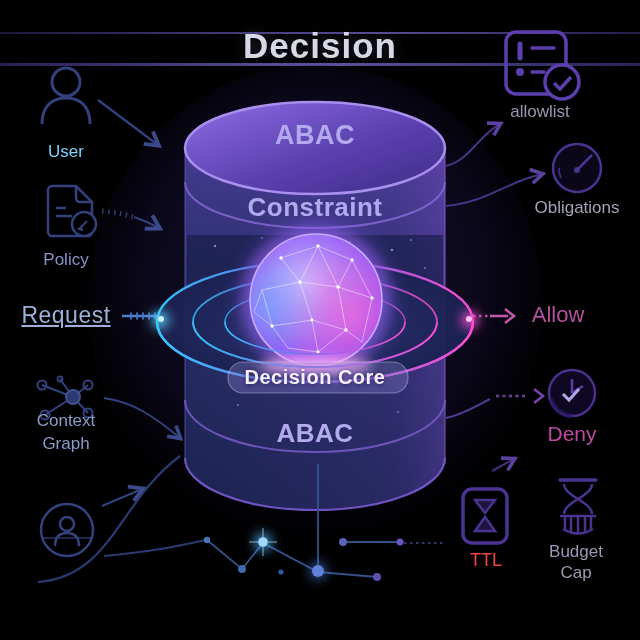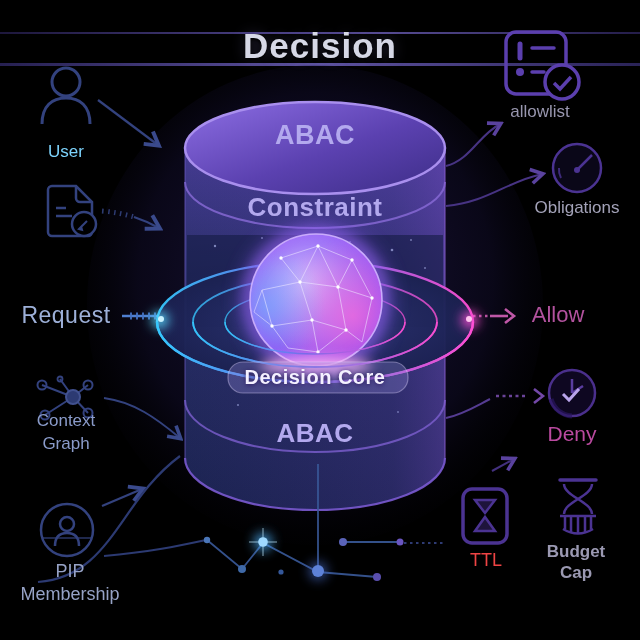--- a/index.html
+++ b/index.html
@@ -8,29 +8,29 @@
   .art{position:absolute;left:0;top:0;}
   .rule{position:absolute;left:0;width:100%;}
   .rule-top{top:32px;height:2px;background:linear-gradient(90deg,#1d173c,#4b4186 45%,#564b92 60%,#241d4a);}
   .rule-bottom{top:63px;height:3px;background:linear-gradient(90deg,#262051,#5d52a0 50%,#2a2357);}
   .title{position:absolute;left:0;top:26px;width:100%;text-align:center;z-index:6;
          font-size:35px;font-weight:bold;letter-spacing:1px;color:#d6d8e6;
          text-shadow:0 2px 3px rgba(0,0,0,.85),0 0 14px rgba(160,150,230,.25);}
   .lbl{position:absolute;text-align:center;z-index:6;}
   .user-label{left:24px;top:130px;width:84px;font-size:17px;color:#7dd3fc;margin-top:12px;}
   .policy-label{left:16px;top:250px;width:100px;font-size:17px;color:#8493c6;}
-  .request-label{left:4px;top:302px;width:124px;font-size:23px;color:#9db0d8;letter-spacing:.5px;}
+  .request-label{left:4px;top:302px;width:124px;font-size:23px;color:#9db0d8;letter-spacing:.5px;text-decoration:underline;}
   .context-label{left:4px;top:409px;width:124px;font-size:17px;line-height:23px;color:#8a9bca;}
   .pip-label{left:0;top:560px;width:140px;font-size:18px;line-height:23px;color:#96a2c6;}
   .allowlist-label{left:488px;top:102px;width:104px;font-size:17px;color:#9896ae;}
   .obligations-label{left:515px;top:198px;width:124px;font-size:17px;color:#a3a2b8;}
   .allow-label{left:516px;top:302px;width:84px;font-size:22px;color:#b2529e;}
   .deny-label{left:530px;top:422px;width:84px;font-size:21px;color:#bb4aa0;}
   .ttl-label{left:444px;top:550px;width:84px;font-size:18px;color:#ef4444;}
-  .budget-label{left:524px;top:541px;width:104px;font-size:17px;line-height:21px;color:#9b99b2;font-weight:bold;}
+  .budget-label{left:524px;top:541px;width:104px;font-size:17px;line-height:21px;color:#9b99b2;}
   .cyl-lbl{position:absolute;left:185px;width:260px;text-align:center;font-weight:bold;
            color:#b3a9ee;letter-spacing:.5px;z-index:6;}
   .rbac{top:120px;font-size:27px;}
   .constraint{top:192px;font-size:26px;}
   .core-label{top:366px;font-size:20px;color:#f4f1ff;text-shadow:0 1px 4px rgba(40,20,90,.9);}
   .abac{top:418px;font-size:26px;}
   .constraints{top:471px;font-size:25px;color:#a89fe0;}
   .icon{position:absolute;z-index:5;}
   #i-user{left:38px;top:60px;} #i-policy{left:42px;top:180px;}
   #i-context{left:28px;top:374px;} #i-pip{left:38px;top:500px;}
@@ -307,28 +307,25 @@
       <path d="M13 55 Q28 64 43 55" stroke="#4b3392" stroke-width="2.5"></path>
     </svg>
   </div>
 
   <div class="cyl-lbl rbac">ABAC</div>
   <div class="cyl-lbl constraint">Constraint</div>
   <div class="cyl-lbl core-label">Decision Core</div>
   <div class="cyl-lbl abac">ABAC</div>
 
   <div class="lbl user-label">User</div>
+  <div class="lbl policy-label">Policy</div>
   <div class="lbl request-label">Request</div>
   <div class="lbl context-label">
     <div>Context</div>
     <div>Graph</div>
-  </div>
-  <div class="lbl pip-label">
-    <div>PIP</div>
-    <div>Membership</div>
   </div>
 
   <div class="lbl obligations-label">Obligations</div>
   <div class="lbl allowlist-label">allowlist</div>
   <div class="lbl allow-label">Allow</div>
   <div class="lbl deny-label">Deny</div>
   <div class="lbl ttl-label">TTL</div>
   <div class="lbl budget-label">
     <div>Budget</div>
     <div>Cap</div>

